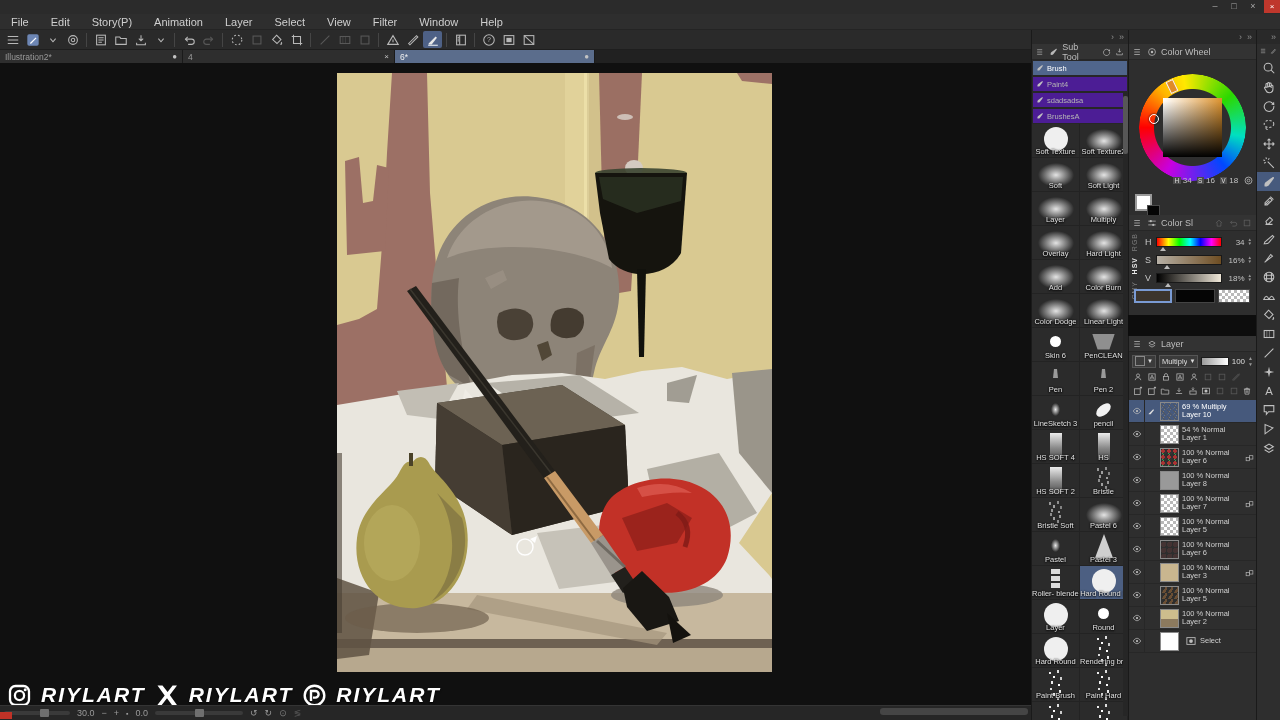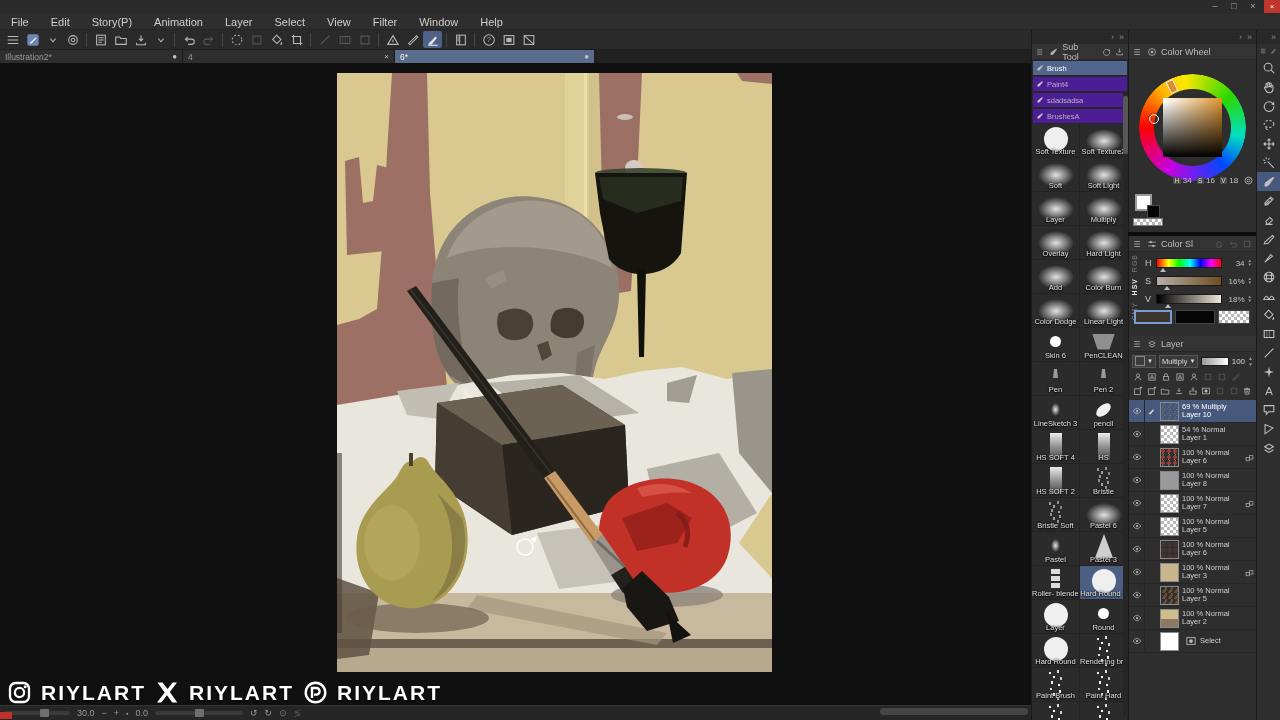--- a/index.html
+++ b/index.html
@@ -46,21 +46,21 @@
 
   
   #statusbar{left:0;top:705px;width:1031px;height:15px;background:#262626;border-top:1px solid #343434;
              box-sizing:border-box;display:flex;align-items:center;font-size:9px;color:#9a9a9a;gap:7px;padding-left:4px;}
   .track{height:4px;background:#3a3a3a;border-radius:2px;position:relative;}
   .track .th{position:absolute;top:-2px;width:9px;height:8px;background:#6f6f6f;border-radius:1px;}
   #rec-dot{left:0;top:712px;width:12px;height:7px;background:#c03227;}
   #hscroll{left:880px;top:708px;width:148px;height:7px;background:#454545;border-radius:3px;}
 
   
-  #social{left:8px;top:681px;height:28px;display:flex;gap:10px;}
+  #social{left:8px;top:681px;height:28px;display:flex;align-items:center;gap:10px;font-style:italic;}
   .handle{color:#fff;font-size:21px;font-weight:bold;letter-spacing:2px;text-shadow:0 1px 2px #000;}
   .soc-ic{width:23px;height:23px;}
 
   
   .strip{top:30px;height:14px;background:#292929;box-sizing:border-box;border-left:1px solid #1a1a1a;
          display:flex;align-items:center;justify-content:flex-end;font-size:9px;color:#8d8d8d;padding-right:4px;gap:5px;}
   .panel{background:#2e2e2e;border-left:1px solid #1a1a1a;box-sizing:border-box;}
   .phead{height:15px;display:flex;align-items:center;gap:4px;font-size:9px;color:#bdbdbd;background:#333;
          padding:0 4px;border-bottom:1px solid #262626;}
   .phead svg{width:10px;height:10px;}
@@ -793,21 +793,21 @@
         <span style="margin-right: 5px;">16</span>
         <span class="hsvchip">V</span>
         <span style="margin-right: 5px;">18</span>
         <svg viewBox="0 0 16 16" class="ic " style="width: 11px; height: 11px;">
           <circle cx="8" cy="8" r="5"></circle>
           <circle cx="8" cy="8" r="2"></circle>
         </svg>
       </div>
   </div>
 
-  <div class="panel" style="position:absolute;left:0;top:192px;width:128px;height:100px;" id="cslider">
+  <div class="panel" style="position:absolute;left:0;top:171px;width:128px;height:100px;" id="cslider">
     <div class="phead">
       <svg class="ic" viewBox="0 0 16 16">
           <path d="M2 4h9M2 8h9M2 12h9"></path>
         </svg>
       <svg class="ic" viewBox="0 0 16 16">
           <path d="M2 5h12M2 11h12"></path>
           <circle cx="6" cy="5" r="1.8" fill="#b8b8b8" stroke="none"></circle>
           <circle cx="10" cy="11" r="1.8" fill="#b8b8b8" stroke="none"></circle>
         </svg>
       <span>Color Sl</span>

